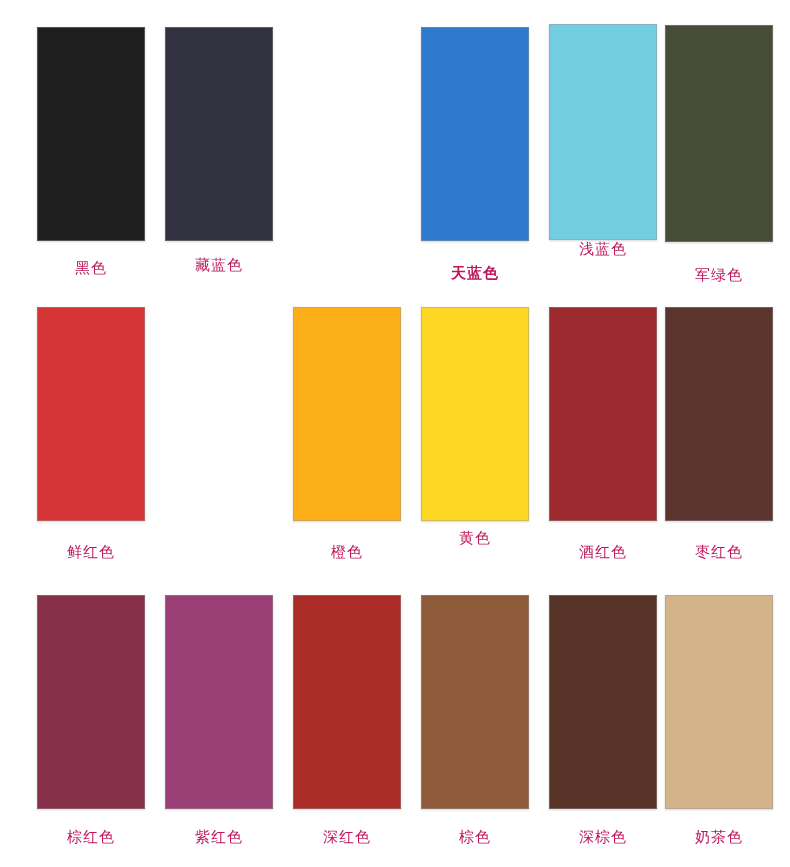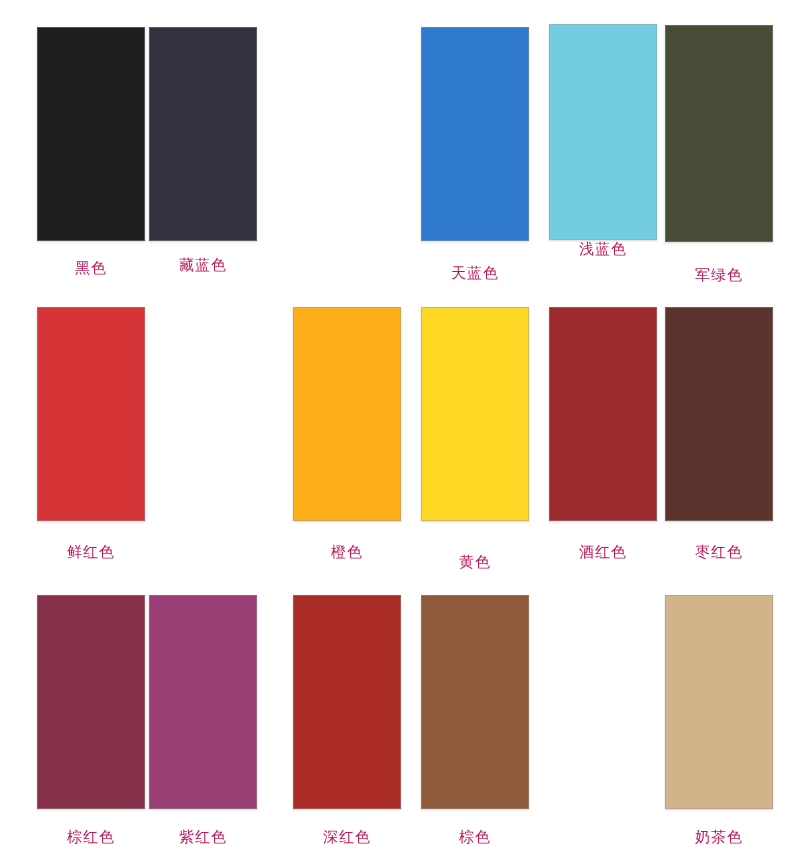--- a/index.html
+++ b/index.html
@@ -35,21 +35,21 @@
 
   .swatch-cell {
     position: absolute;
     top: 0;
     width: 130px;
     display: block;
   }
 
   
   .col-0 { left: 26px;  }
-  .col-1 { left: 138px; }
+  .col-1 { left: 154px; }
   .col-2 { left: 282px; }
   .col-3 { left: 410px; }
   .col-4 { left: 538px; }
   .col-5 { left: 654px; }
 
   .swatch-chip {
     display: block;
     width: 108px;
     height: 214px;
     margin: 0 auto;
@@ -77,21 +77,21 @@
       <div class="swatch-cell col-0">
         <div class="swatch-chip" style="background-color: rgb(31, 30, 31); margin-top: 27px; height: 214px;"></div>
         <div class="swatch-label" style="margin-top: 18px;">黑色</div>
       </div>
       <div class="swatch-cell col-1">
         <div class="swatch-chip" style="background-color: rgb(50, 49, 63); margin-top: 27px; height: 214px;"></div>
         <div class="swatch-label" style="margin-top: 15px;">藏蓝色</div>
       </div>
       <div class="swatch-cell col-3">
         <div class="swatch-chip" style="background-color: rgb(47, 121, 206); margin-top: 27px; height: 214px;"></div>
-        <div class="swatch-label" style="margin-top: 23px;">天蓝色</div>
+        <div class="swatch-label" style="margin-top: 23px; font-weight: bold;">天蓝色</div>
       </div>
       <div class="swatch-cell col-4">
         <div class="swatch-chip" style="background-color: rgb(115, 205, 224); margin-top: 24px; height: 216px;"></div>
         <div class="swatch-label" style="margin-top: 0;">浅蓝色</div>
       </div>
       <div class="swatch-cell col-5">
         <div class="swatch-chip" style="background-color: rgb(70, 76, 54); margin-top: 25px; height: 217px;"></div>
         <div class="swatch-label" style="margin-top: 24px;">军绿色</div>
       </div>
     </div>
@@ -99,21 +99,21 @@
       <div class="swatch-cell col-0">
         <div class="swatch-chip" style="background-color: rgb(214, 53, 55); margin-top: 17px; height: 214px;"></div>
         <div class="swatch-label" style="margin-top: 22px;">鲜红色</div>
       </div>
       <div class="swatch-cell col-2">
         <div class="swatch-chip" style="background-color: rgb(253, 175, 26); margin-top: 17px; height: 214px;"></div>
         <div class="swatch-label" style="margin-top: 22px;">橙色</div>
       </div>
       <div class="swatch-cell col-3">
         <div class="swatch-chip" style="background-color: rgb(253, 215, 36); margin-top: 17px; height: 214px;"></div>
-        <div class="swatch-label" style="margin-top: 32px;">黄色</div>
+        <div class="swatch-label" style="margin-top: 8px;">黄色</div>
       </div>
       <div class="swatch-cell col-4">
         <div class="swatch-chip" style="background-color: rgb(157, 42, 47); margin-top: 17px; height: 214px;"></div>
         <div class="swatch-label" style="margin-top: 22px;">酒红色</div>
       </div>
       <div class="swatch-cell col-5">
         <div class="swatch-chip" style="background-color: rgb(91, 52, 46); margin-top: 17px; height: 214px;"></div>
         <div class="swatch-label" style="margin-top: 22px;">枣红色</div>
       </div>
     </div>
@@ -127,18 +127,22 @@
         <div class="swatch-label" style="margin-top: 19px;">紫红色</div>
       </div>
       <div class="swatch-cell col-2">
         <div class="swatch-chip" style="background-color: rgb(171, 43, 38); margin-top: 15px; height: 214px;"></div>
         <div class="swatch-label" style="margin-top: 19px;">深红色</div>
       </div>
       <div class="swatch-cell col-3">
         <div class="swatch-chip" style="background-color: rgb(143, 90, 58); margin-top: 15px; height: 214px;"></div>
         <div class="swatch-label" style="margin-top: 19px;">棕色</div>
       </div>
+      <div class="swatch-cell col-4">
+        <div class="swatch-chip" style="background-color: rgb(87, 50, 38); margin-top: 15px; height: 214px;"></div>
+        <div class="swatch-label" style="margin-top: 19px;">深棕色</div>
+      </div>
       <div class="swatch-cell col-5">
         <div class="swatch-chip" style="background-color: rgb(211, 179, 138); margin-top: 15px; height: 214px;"></div>
         <div class="swatch-label" style="margin-top: 19px;">奶茶色</div>
       </div>
     </div>
   </div>
 
 </body></html>

